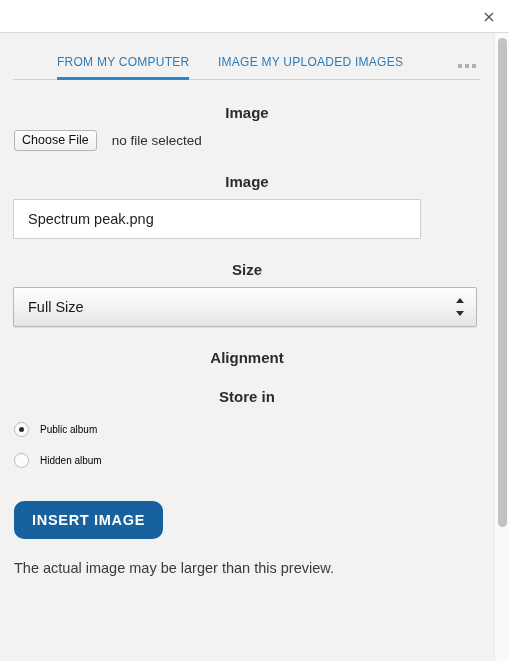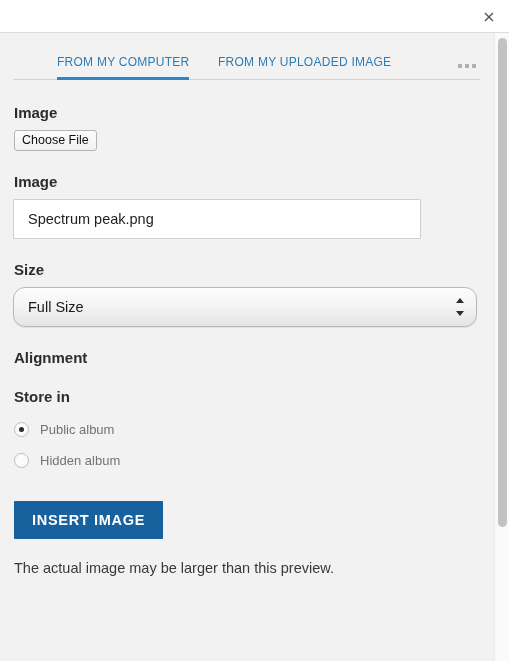--- a/index.html
+++ b/index.html
@@ -99,20 +99,21 @@
 
   
   #form {
     padding: 0 14px 0 13px;
   }
   .section-label {
     font-size: 15px;
     font-weight: bold;
     color: #2c2c2c;
     margin: 22px 0 9px 1px;
+    text-align: center;
   }
   .section-label.first { margin-top: 24px; }
 
   
   #file-row {
     display: flex;
     align-items: center;
     margin: 0 0 0 1px;
     font-size: 13.5px;
     color: #333333;
@@ -159,21 +160,21 @@
   .select-box {
     box-sizing: border-box;
     width: 464px;
     height: 40px;
     line-height: 38px;
     padding: 0 34px 0 14px;
     font-size: 14.5px;
     color: #1a1a1a;
     background: linear-gradient(#fdfdfd 0%, #f4f4f4 45%, #e4e4e4 100%);
     border: 1px solid #b7b7b7;
-    border-radius: 12px;
+    border-radius: 2px;
     box-shadow: 0 1px 1px rgba(0,0,0,0.07);
     cursor: pointer;
     overflow: hidden;
     white-space: nowrap;
   }
   .stepper {
     position: absolute;
     right: 12px;
     top: 50%;
     transform: translateY(-50%);
@@ -219,38 +220,38 @@
     content: "";
     position: absolute;
     left: 50%; top: 50%;
     width: 5px; height: 5px;
     margin: -2.5px 0 0 -2.5px;
     border-radius: 50%;
     background: #2b2b2b;
   }
   .radio-label {
     margin-left: 11px;
-    font-size: 13px;
-    color: #737373;
+    font-size: 10px;
+    color: #000000;
   }
 
   
   #insert-image-button {
     display: inline-block;
     margin: 25px 0 0 1px;
     padding: 0 18px;
     height: 38px;
     line-height: 38px;
     background: #17619e;
     color: #ffffff;
     font-size: 14.5px;
     font-weight: bold;
     letter-spacing: 0.7px;
     border: none;
-    border-radius: 1px;
+    border-radius: 10px;
     cursor: pointer;
     font-family: "Liberation Sans", sans-serif;
   }
 
   #preview-note {
     margin: 21px 0 0 1px;
     font-size: 14.5px;
     color: #3a3a3a;
   }
 
@@ -282,31 +283,32 @@
 <div id="dialog">
 
   <div id="titlebar">
     <div id="close-btn">×</div>
   </div>
 
   <div id="scrollarea">
 
     <div id="tabbar">
       <div id="tab-computer" class="tab active">FROM MY COMPUTER</div>
-      <div id="tab-uploaded" class="tab">FROM MY UPLOADED IMAGE</div>
+      <div id="tab-uploaded" class="tab">IMAGE MY UPLOADED IMAGES</div>
       <div id="tab-overflow">
         <i></i><i></i><i></i>
       </div>
     </div>
 
     <div id="form">
 
       <div class="section-label first">Image</div>
       <div id="file-row">
         <button id="choose-file-button" type="button">Choose File</button>
+        <span id="no-file-text">no file selected</span>
       </div>
 
       <div class="section-label">Image</div>
       <input id="title-input" type="text" value="Spectrum peak.png" style="">
 
       <div class="section-label">Size</div>
       <div class="select-wrap">
         <div class="select-box">Full Size</div>
         <div class="stepper">
           <span class="up"></span>

